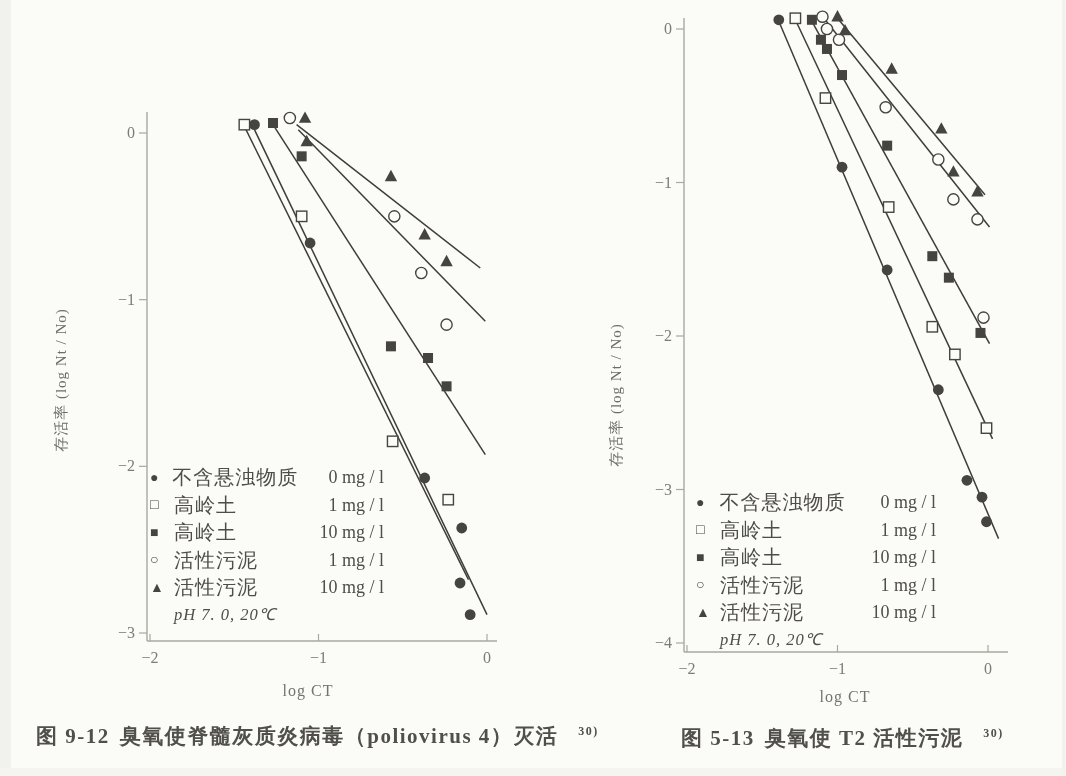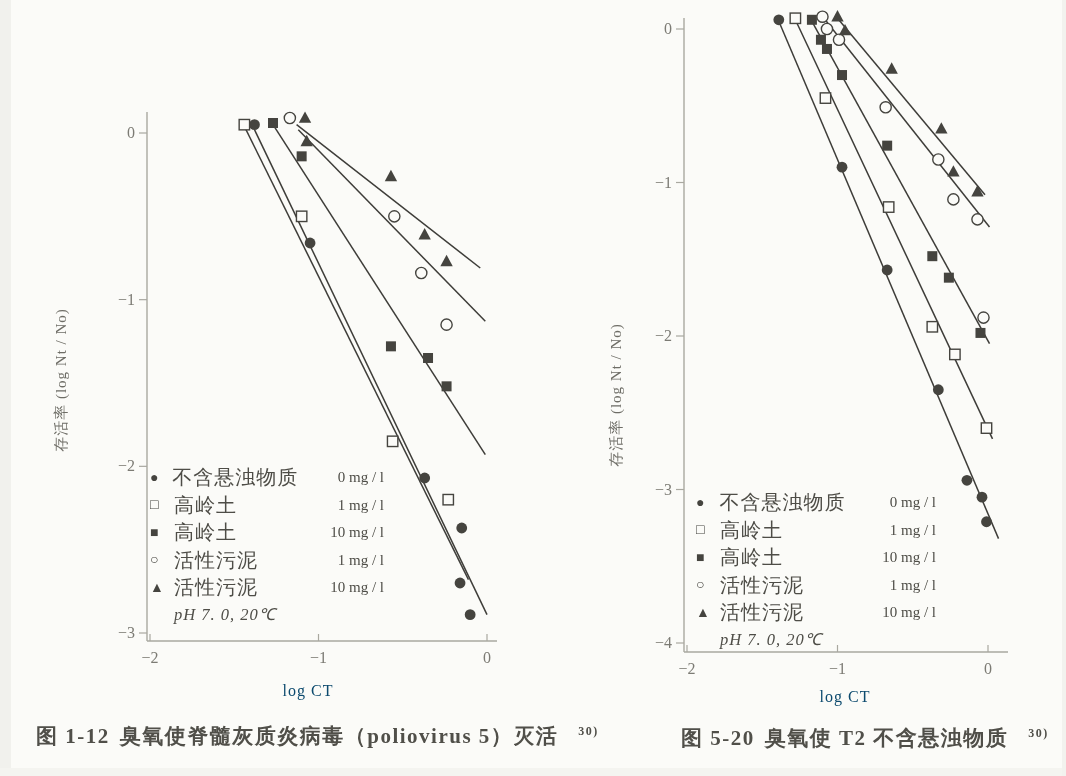--- a/index.html
+++ b/index.html
@@ -6,26 +6,26 @@
     font-family:"Liberation Serif",serif;}
   .page{position:relative;width:1066px;height:776px;background:#fbfbf8;}
   .scan-edge{position:absolute;pointer-events:none;}
   .figure{position:absolute;top:0;height:776px;}
   #fig0{left:0;width:600px;}
   #fig1{left:600px;width:466px;}
   svg.chart{position:absolute;left:0;top:0;overflow:visible;}
   svg.chart text.tick{font-family:"Liberation Serif",serif;font-size:16px;fill:#7c7b74;}
   .ylabel{position:absolute;width:280px;height:20px;text-align:center;
     transform:rotate(-90deg);font-size:15px;color:#6e6d66;letter-spacing:1px;white-space:nowrap;}
-  .xlabel{position:absolute;width:120px;text-align:center;font-size:16px;color:#0c4a6e;letter-spacing:1px;}
+  .xlabel{position:absolute;width:120px;text-align:center;font-size:16px;color:#737373;letter-spacing:1px;}
   .legend{position:absolute;color:#4e4d47;}
   .lg-row{display:flex;align-items:center;height:27.5px;}
   .lg-m{width:24px;font-size:14px;color:#45443f;}
   .lg-t{flex:1;font-size:20px;letter-spacing:1px;white-space:nowrap;}
-  .lg-d{width:92px;text-align:right;font-size:15px;white-space:nowrap;}
+  .lg-d{width:92px;text-align:right;font-size:18px;white-space:nowrap;}
   .lg-note{height:26px;line-height:26px;padding-left:24px;font-size:16.5px;letter-spacing:1px;font-style:italic;}
   .caption{position:absolute;font-size:21px;font-weight:600;color:#504f49;letter-spacing:1.5px;white-space:nowrap;}
   .cap-prefix{margin-right:10px;}
   .cap-ref{font-size:12px;font-weight:600;margin-left:20px;}
 </style>
 </head>
 <body>
 
 <div class="page">
 
@@ -108,21 +108,21 @@
       </div>
       <div class="lg-row">
         <span class="lg-m">▲</span>
         <span class="lg-t">活性污泥</span>
         <span class="lg-d">10 mg / l</span>
       </div>
       <div class="lg-note">pH 7. 0, 20℃</div>
     </div>
 
     <div class="caption" style="left:36px;top:722px;">
-      <span class="cap-prefix">图 1-12</span><span>臭氧使脊髓灰质炎病毒（poliovirus 5）灭活</span><sup class="cap-ref">30)</sup>
+      <span class="cap-prefix">图 9-12</span><span>臭氧使脊髓灰质炎病毒（poliovirus 4）灭活</span><sup class="cap-ref">30)</sup>
     </div>
   </div>
 
   <div class="figure" id="fig1">
     <svg class="chart" width="466" height="715">
         <line x1="84" y1="18" x2="84" y2="652" stroke="#a9a8a0" stroke-width="1.4"></line>
         <line x1="84" y1="652" x2="408" y2="652" stroke="#a9a8a0" stroke-width="1.4"></line>
         <line x1="76" y1="29" x2="84" y2="29" stroke="#a9a8a0" stroke-width="1.2"></line>
         <text x="72" y="34" text-anchor="end" class="tick">0</text>
         <line x1="76" y1="182.5" x2="84" y2="182.5" stroke="#a9a8a0" stroke-width="1.2"></line>
@@ -207,16 +207,16 @@
       </div>
       <div class="lg-row">
         <span class="lg-m">▲</span>
         <span class="lg-t">活性污泥</span>
         <span class="lg-d">10 mg / l</span>
       </div>
       <div class="lg-note">pH 7. 0, 20℃</div>
     </div>
 
     <div class="caption" style="left:81px;top:724px;">
-      <span class="cap-prefix">图 5-20</span><span>臭氧使 T2 不含悬浊物质</span><sup class="cap-ref">30)</sup>
+      <span class="cap-prefix">图 5-13</span><span>臭氧使 T2 活性污泥</span><sup class="cap-ref">30)</sup>
     </div>
   </div>
 </div>
 
 </body></html>

